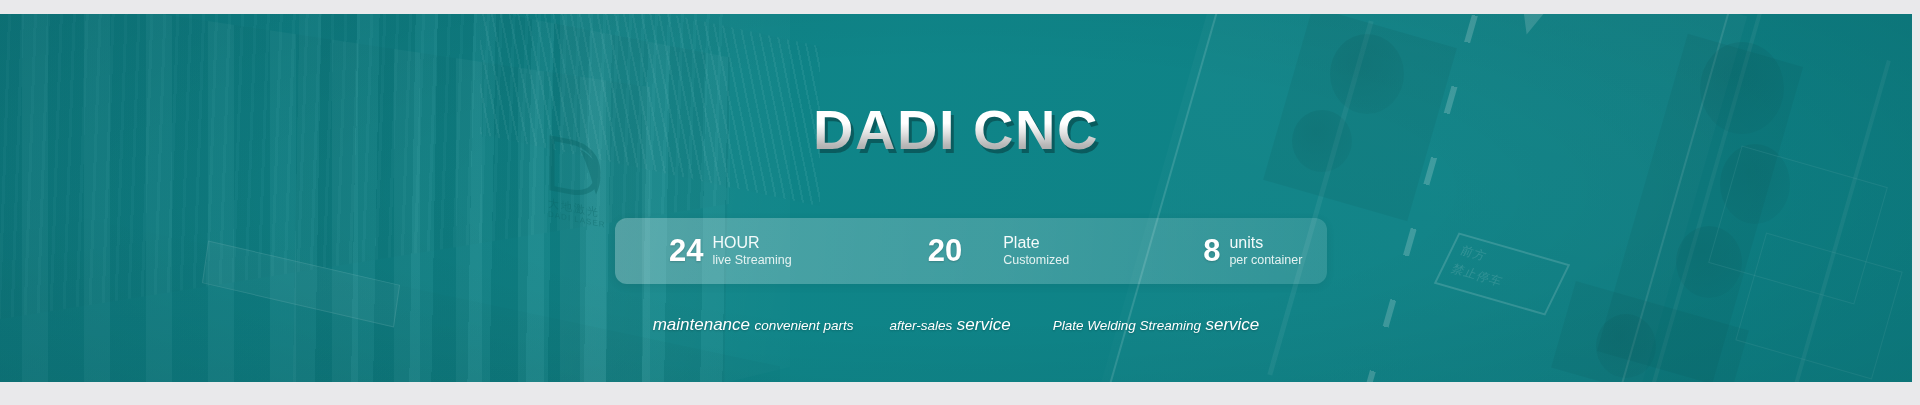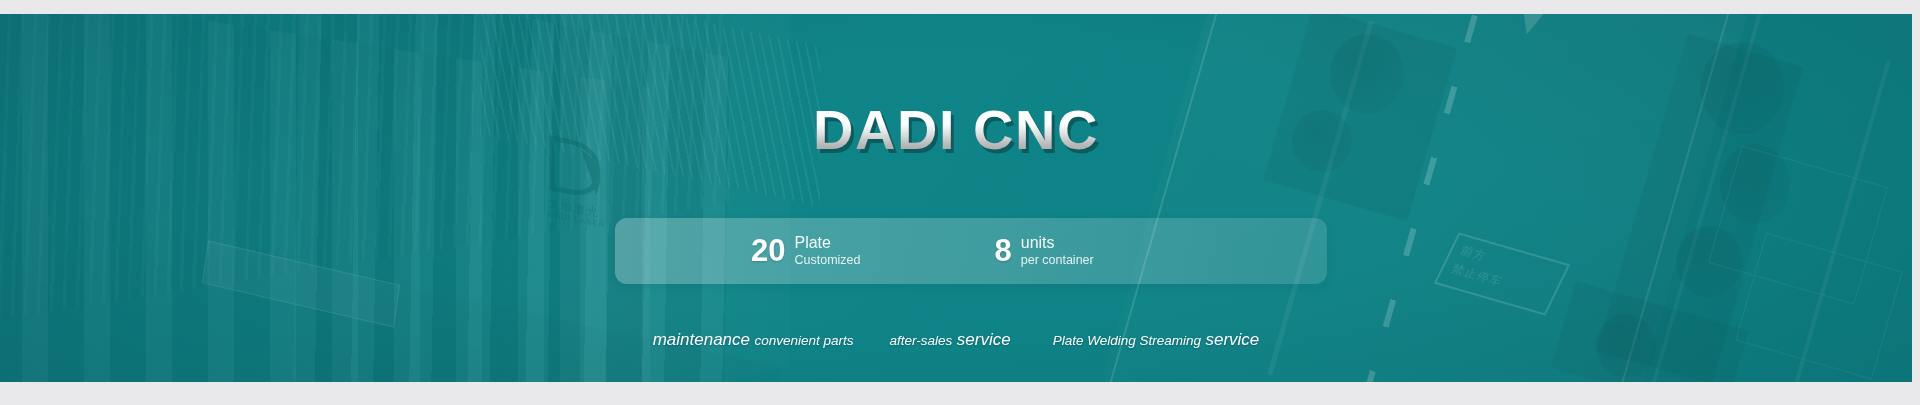--- a/index.html
+++ b/index.html
@@ -270,28 +270,28 @@
     font-size: 16px;
     line-height: 1.15;
     color: #f4fbfb;
   }
   .stat .small {
     font-size: 12.5px;
     line-height: 1.3;
     color: #e4f2f1;
   }
   .stat-1 { margin-left: 54px; }
-  .stat-2 { margin-left: 136px; }
+  .stat-2 { margin-left: 136px; gap: 32px; }
   .stat-3 { margin-left: 134px; }
 
   
   .taglines {
     position: absolute;
     left: 0; right: 0;
-    top: 316px;
+    top: 301px;
     display: flex;
     justify-content: center;
     align-items: center;
     color: #ffffff;
     font-style: italic;
   }
   .tag {
     white-space: nowrap;
     text-shadow: 0 1px 2px rgba(0,0,0,.22);
   }
@@ -363,20 +363,27 @@
       <div class="tint"></div>
       <div class="vignette"></div>
     </div>
 
     <div class="content">
 
       <div class="title">DADI CNC</div>
 
       <div class="stats-panel">
 
+        <div class="stat stat-1">
+          <span class="num">24</span>
+          <span class="txt">
+            <span class="big">HOUR</span>
+            <span class="small">live Streaming</span>
+          </span>
+        </div>
 
         <div class="stat stat-2">
           <span class="num">20</span>
           <span class="txt">
             <span class="big">Plate</span>
             <span class="small">Customized</span>
           </span>
         </div>
 
         <div class="stat stat-3">

